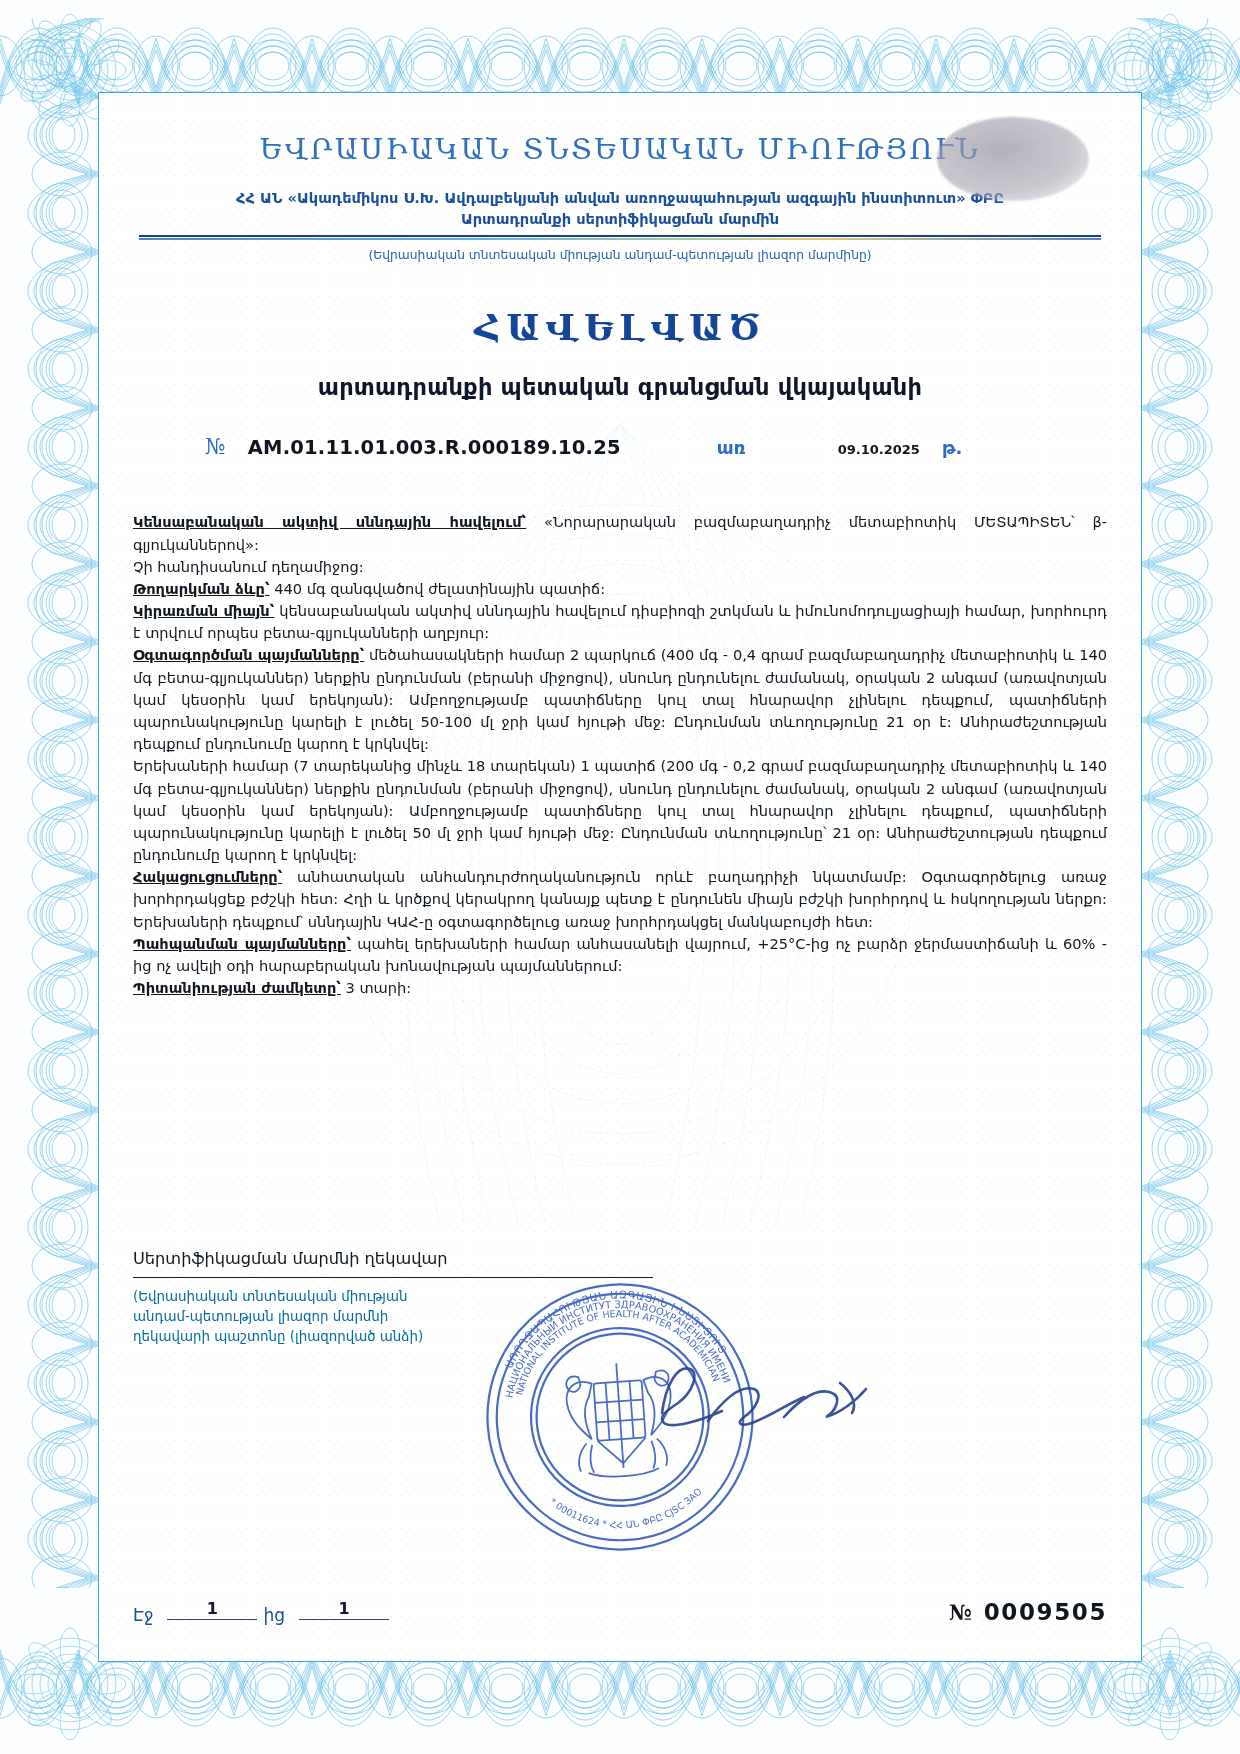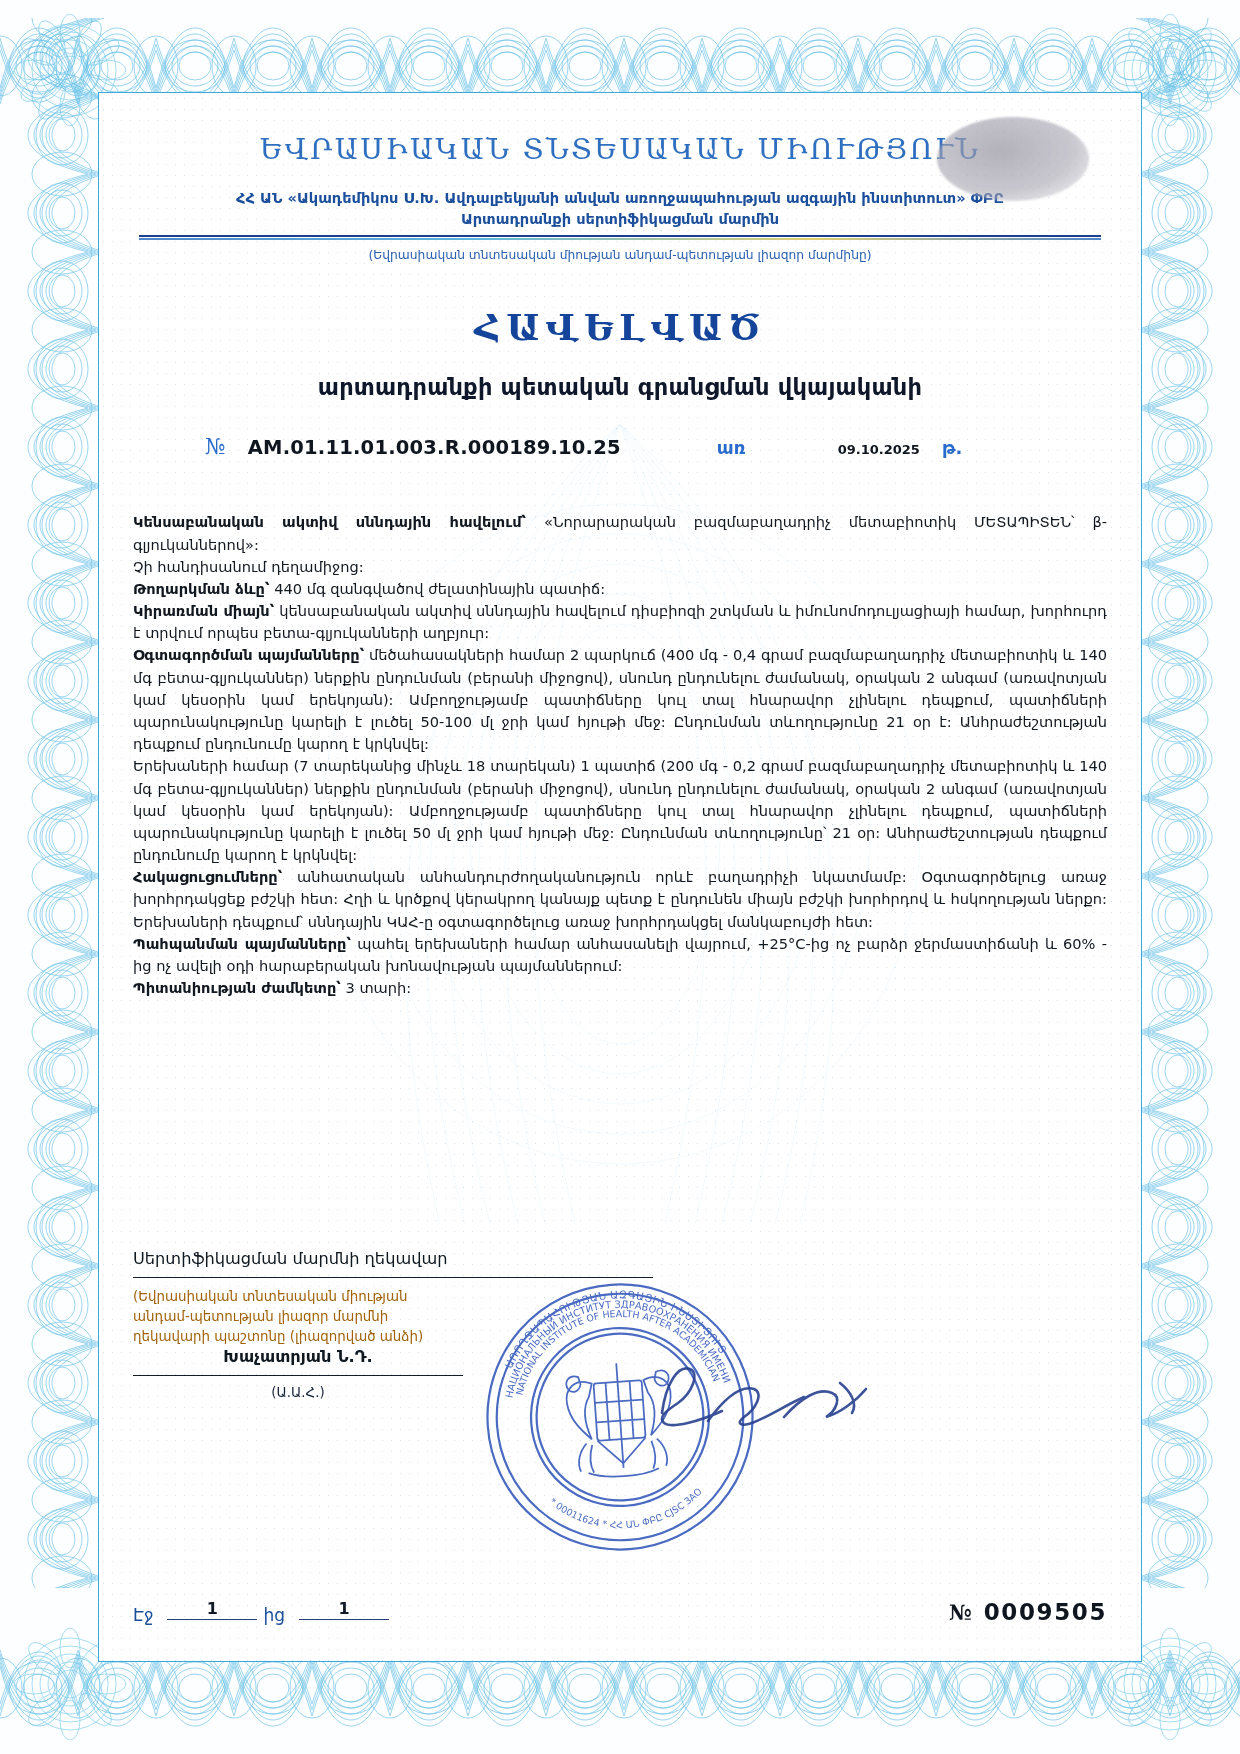--- a/index.html
+++ b/index.html
@@ -122,21 +122,21 @@
 
   
   #body-text{
     margin-top:52px;
     color:#121820;
     font-size:14.6px;
     line-height:1.52;
     text-align:justify;
   }
   #body-text p{margin:0;}
-  #body-text b{font-weight:700;}
+  #body-text b{font-weight:700;text-decoration:underline;}
 
   
   #stamp{
     position:absolute;left:50%;top:1185px;
     transform:translateX(-50%) rotate(-4deg);
     width:278px;height:278px;z-index:6;opacity:.86;
   }
   #signature{
     position:absolute;left:545px;top:1262px;
     width:230px;height:86px;z-index:7;opacity:.9;
@@ -148,21 +148,21 @@
     margin-top:250px;
     display:flex;justify-content:space-between;align-items:flex-start;flex-direction:column;
   }
   .sig-left{width:520px;}
   .sig-right{width:330px;text-align:center;}
   .sig-label{
     font-size:16.2px;color:#101820;padding-bottom:9px;
   }
   .sig-line{border-bottom:1.4px solid #141c28;height:0;}
   .sig-caption{
-    font-size:13.4px;color:#a16207;line-height:1.48;margin-top:9px;
+    font-size:13.4px;color:#0369a1;line-height:1.48;margin-top:9px;
   }
   .sig-name{font-size:16.2px;color:#101820;padding-bottom:9px;font-weight:600;}
   .sig-aah{font-size:13.4px;color:#16223a;margin-top:9px;}
 
   
   .footer{
     position:absolute;left:34px;right:34px;bottom:36px;
     display:flex;align-items:flex-end;justify-content:space-between;
     z-index:5;
   }
@@ -376,25 +376,20 @@
 
       <div class="sigblock">
         <div class="sig-left">
           <div class="sig-label">Սերտիֆիկացման մարմնի ղեկավար</div>
           <div class="sig-line"></div>
           <div class="sig-caption">
             <span>(Եվրասիական տնտեսական միության</span><br>
             <span>անդամ-պետության լիազոր մարմնի</span><br>
             <span>ղեկավարի պաշտոնը (լիազորված անձի)</span>
           </div>
-        </div>
-        <div class="sig-right">
-          <div class="sig-name">Խաչատրյան Ն.Դ.</div>
-          <div class="sig-line"></div>
-          <div class="sig-aah">(Ա.Ա.Հ.)</div>
         </div>
       </div>
 
     </div>
 
     <svg id="stamp" viewBox="0 0 300 300">
       <g fill="none" stroke="#2d53b8" stroke-width="2.4">
         <circle cx="150" cy="150" r="143"></circle>
         <circle cx="150" cy="150" r="133"></circle>
         <circle cx="150" cy="150" r="96"></circle>

